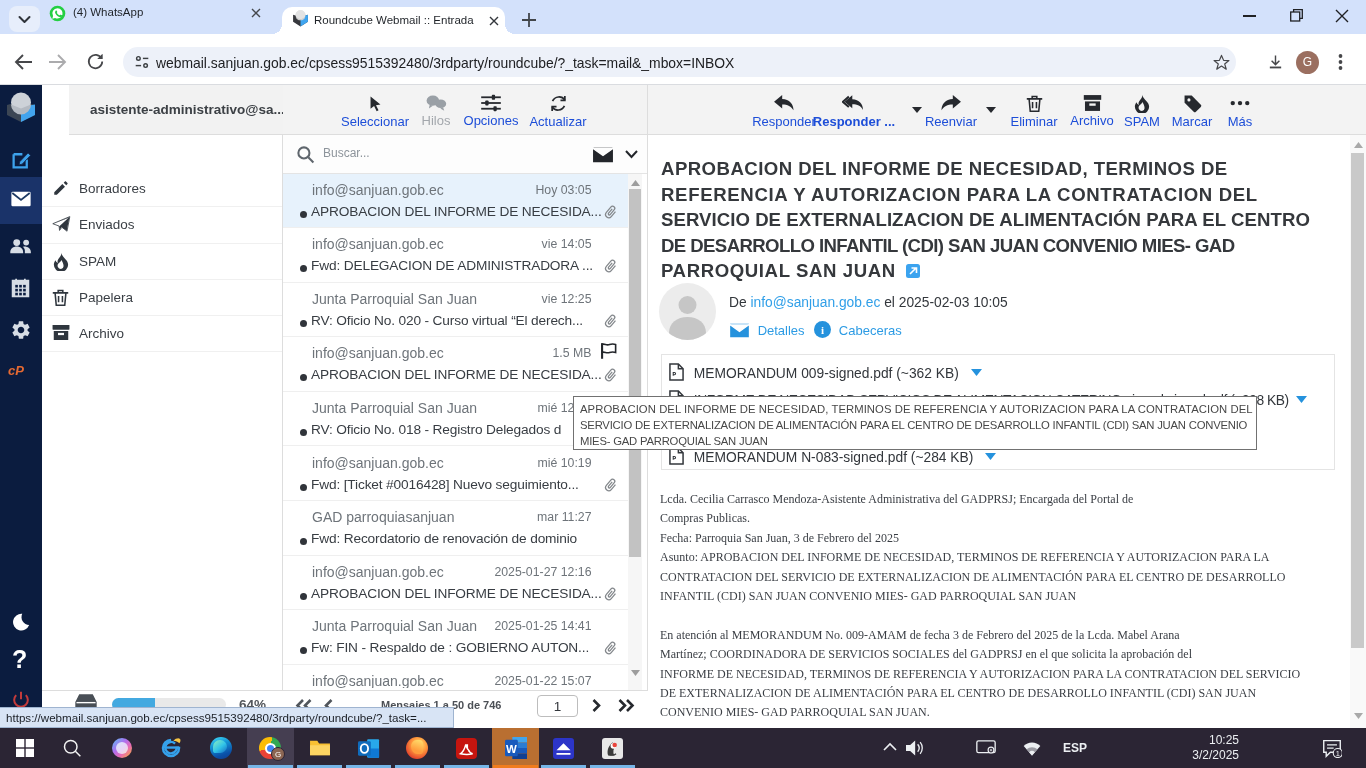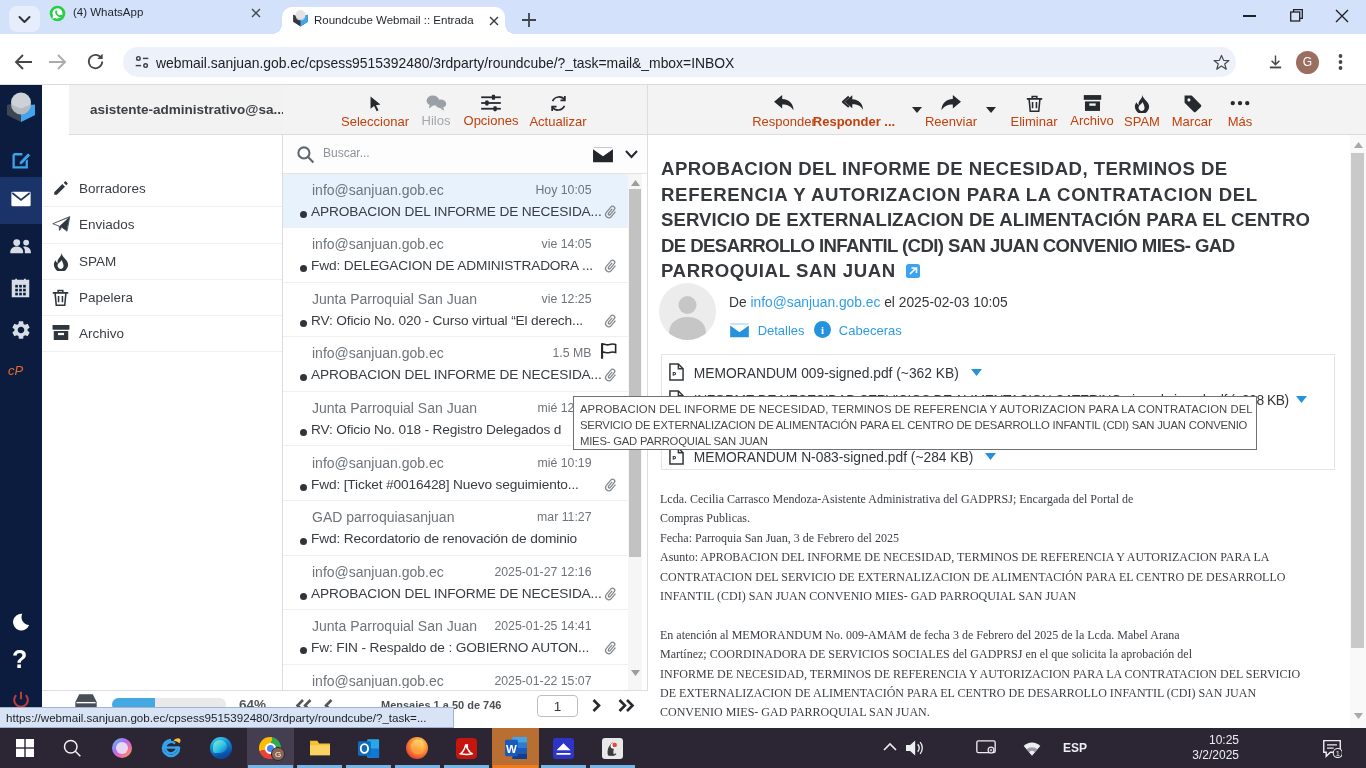--- a/index.html
+++ b/index.html
@@ -28,21 +28,21 @@
 #listpane { position:absolute; left:283px; top:0; width:365px; height:643px; background:#fff; border-right:1px solid #ddd; }
 #readpane { position:absolute; left:648px; top:0; width:718px; height:643px; background:#fff; }
 .wtoolbar { position:absolute; left:0; top:0; height:50px; background:#f3f3f3; border-bottom:1px solid #ddd; }
 
 
 .frow { position:absolute; left:0; width:240px; height:36.2px; border-bottom:1px solid #f0f0f0; }
 .frow .ftxt { position:absolute; left:37px; top:10px; font-size:13.5px; color:#3a3f45; }
 .frow svg { position:absolute; left:10px; top:8px; }
 
 
-.tbtn { position:absolute; top:9px; text-align:center; color:#c2410c; font-size:13px; }
+.tbtn { position:absolute; top:9px; text-align:center; color:#1d4ed8; font-size:13px; }
 .tbtn svg { margin:0 auto; }
 .tbtn .lbl { display:block; margin-top:1px; white-space:nowrap; }
 
 
 .mrow { position:absolute; left:0; width:345px; height:54.6px; border-bottom:1px solid #efefef; }
 .msender { position:absolute; left:29px; top:8px; font-size:14px; color:#6e747a; }
 .mdate { position:absolute; right:36.5px; top:9px; font-size:12.3px; color:#6e747a; }
 .msubj { position:absolute; left:28px; top:30px; font-size:13.7px; letter-spacing:-0.15px; color:#383d43; white-space:nowrap; max-width:290px; overflow:hidden; }
 .mdot { position:absolute; left:17px; top:37px; width:7px; height:7px; border-radius:50%; background:#30343a; }
 .clip { position:absolute; right:9px; top:29px; }
@@ -326,21 +326,21 @@
           <rect x="6" y="18" width="3" height="3"></rect>
           <rect x="10.5" y="18" width="3" height="3"></rect>
           <rect x="15" y="18" width="3" height="3"></rect>
         </g>
       </svg>
 
     <svg class="abs" style="left:10px;top:234px;" width="22" height="22" viewBox="0 0 24 24" fill="#d7dde5">
         <path d="M19.14 12.94c.04-.3.06-.61.06-.94 0-.32-.02-.64-.07-.94l2.03-1.58c.18-.14.23-.41.12-.61l-1.92-3.32c-.12-.22-.37-.29-.59-.22l-2.39.96c-.5-.38-1.03-.7-1.62-.94l-.36-2.54c-.04-.24-.24-.41-.48-.41h-3.84c-.24 0-.43.17-.47.41l-.36 2.54c-.59.24-1.13.57-1.62.94l-2.39-.96c-.22-.08-.47 0-.59.22L2.74 8.87c-.12.21-.08.47.12.61l2.03 1.58c-.05.3-.09.63-.09.94s.02.64.07.94l-2.03 1.58c-.18.14-.23.41-.12.61l1.92 3.32c.12.22.37.29.59.22l2.39-.96c.5.38 1.03.7 1.62.94l.36 2.54c.05.24.24.41.48.41h3.84c.24 0 .44-.17.47-.41l.36-2.54c.59-.24 1.13-.56 1.62-.94l2.39.96c.22.08.47 0 .59-.22l1.92-3.32c.12-.22.07-.47-.12-.61l-2.01-1.58zM12 15.6c-1.98 0-3.6-1.62-3.6-3.6s1.62-3.6 3.6-3.6 3.6 1.62 3.6 3.6-1.62 3.6-3.6 3.6z"></path>
       </svg>
 
-    <div class="abs" style="left:8px;top:278px;width:26px;height:12px;color:#e66a32;font-weight:normal;font-size:13px;font-style:italic;">cP</div>
+    <div class="abs" style="left:8px;top:278px;width:26px;height:12px;color:#e66a32;font-weight:bold;font-size:13px;font-style:italic;">cP</div>
 
     <svg class="abs" style="left:11px;top:527px;" width="20" height="20" viewBox="0 0 24 24" fill="#fff">
         <path d="M13.5 2.2 A10 10 0 1 0 21.8 15.7 A9.5 9.5 0 0 1 13.5 2.2 z"></path>
       </svg>
 
     <div class="abs" style="left:12px;top:560px;color:#fff;font-size:25px;font-weight:bold;">?</div>
 
     <svg class="abs" style="left:11px;top:605px;" width="20" height="20" viewBox="0 0 24 24">
         <path d="M6.2 6.2 a8.2 8.2 0 1 0 11.6 0" fill="none" stroke="#c33b3b" stroke-width="2.4"></path>
         <line x1="12" y1="2" x2="12" y2="11" stroke="#c33b3b" stroke-width="2.4"></line>
@@ -439,21 +439,21 @@
       <svg class="abs" style="left:309px;top:12px;" width="22" height="16" viewBox="0 0 24 18" fill="#23262b">
           <path d="M0 0 h24 v18 h-24z M0 1 l12 8.5 L24 1" stroke="#fdfdfd" stroke-width="1.6"></path>
         </svg>
       <svg class="abs" style="left:342px;top:15px;" width="13" height="9" viewBox="0 0 13 9">
           <path d="M1 1 L6.5 7 L12 1" stroke="#23262b" stroke-width="2" fill="none"></path>
         </svg>
     </div>
     <div id="mrows" class="abs" style="left:0;top:88.5px;width:364px;height:514px;overflow:hidden;">
       <div class="mrow" style="top:0;background:#e7f2fc;">
         <span class="msender">info@sanjuan.gob.ec</span>
-          <span class="mdate">Hoy 10:05</span>
+          <span class="mdate">Hoy 03:05</span>
         <span class="mdot"></span>
           <span class="msubj">APROBACION DEL INFORME DE NECESIDA...</span>
         <svg class="clip" viewBox="0 0 24 24" width="17" height="19" style="transform:rotate(40deg);">
             <path d="M16.5 6.5 v9.2 a4.5 4.5 0 0 1-9 0 V5.5 a3 3 0 0 1 6 0 v9 a1.5 1.5 0 0 1-3 0 V6.5" fill="none" stroke="#84888c" stroke-width="1.8"></path>
           </svg>
       </div>
       <div class="mrow" style="top:54.6px;">
         <span class="msender">info@sanjuan.gob.ec</span>
           <span class="mdate">vie 14:05</span>
         <span class="mdot"></span>

